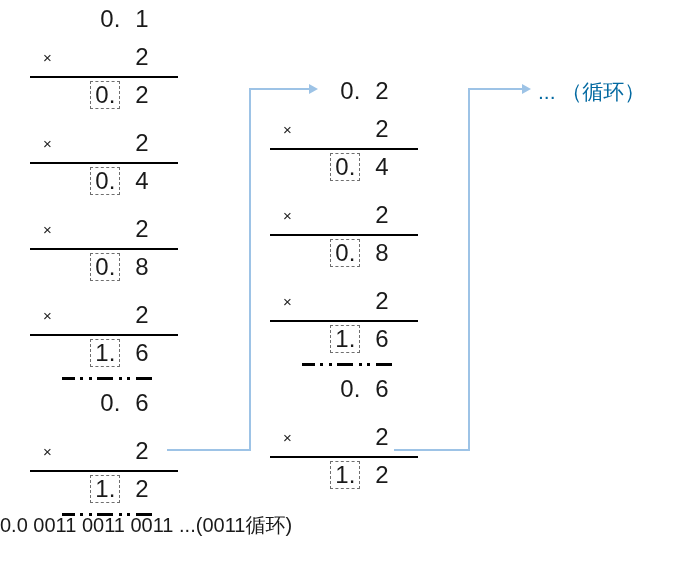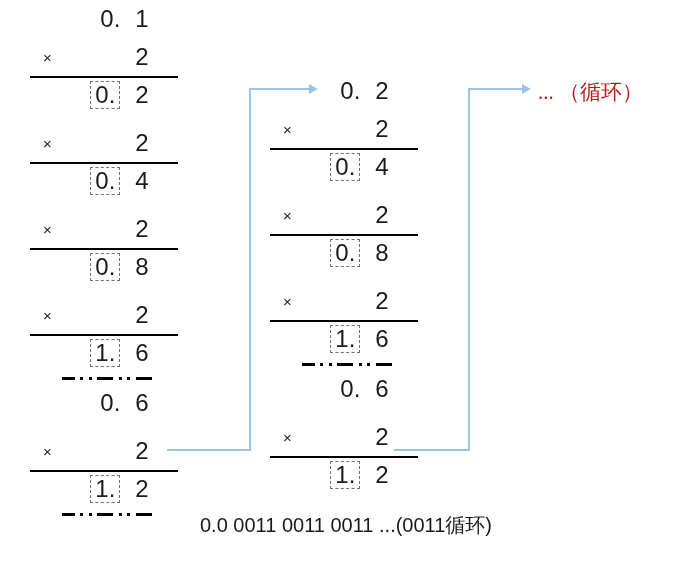--- a/index.html
+++ b/index.html
@@ -118,32 +118,30 @@
     border-bottom: 5px solid transparent;
     border-left: 9px solid #9dc3e6;
   }
 
   
   .loop-label {
     position: absolute;
     left: 538px;
     top: 78px;
     font-size: 21px;
-    color: #b91c1c;
+    color: #0369a1;
     white-space: nowrap;
-    font-family: Liberation Serif, serif;
   }
 
   
   .caption {
     position: absolute;
     left: 0;
     top: 512px;
     width: 692px;
-    text-align: center;
     font-size: 20px;
     color: #1a1a1a;
     white-space: nowrap;
   }
 </style>
 </head>
 <body>
 
 <div id="canvas">
 

